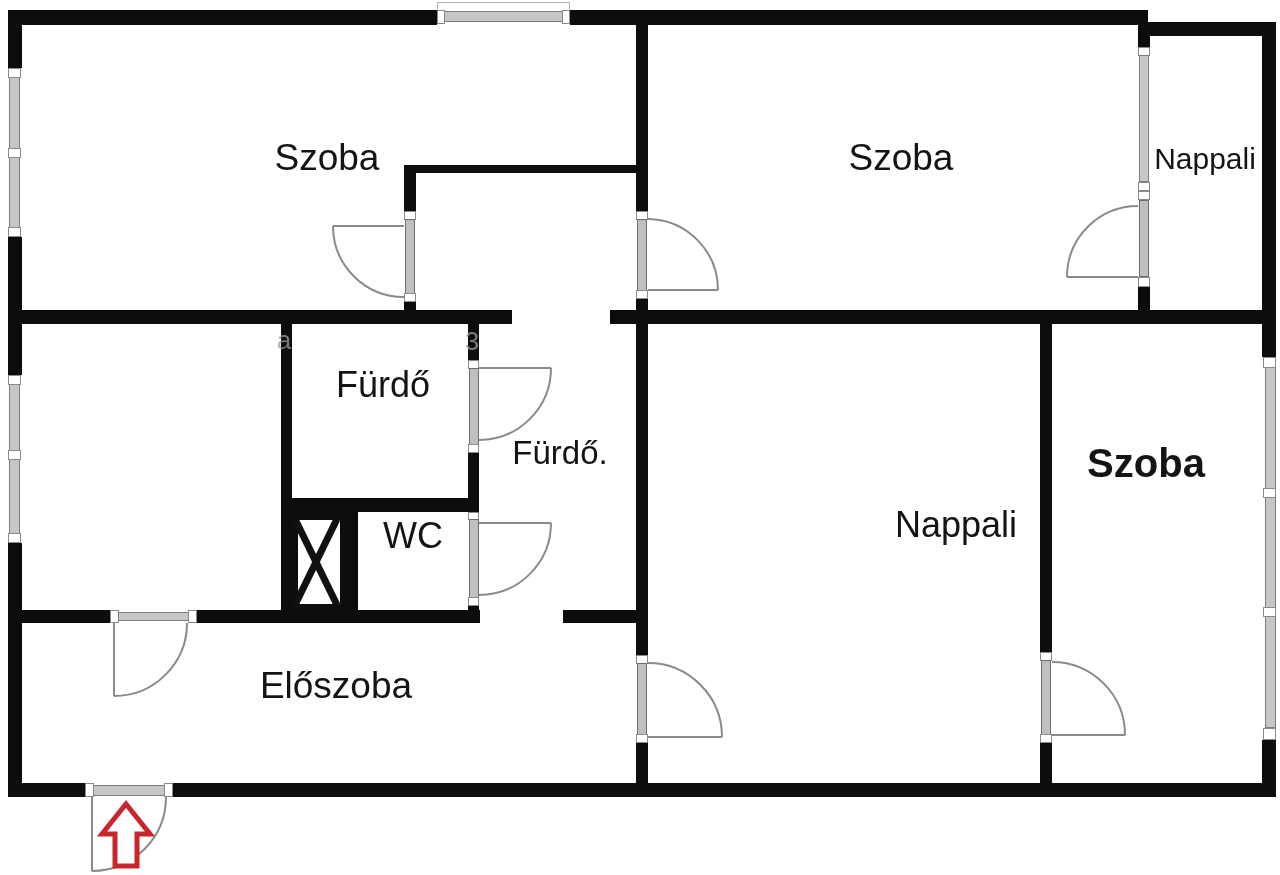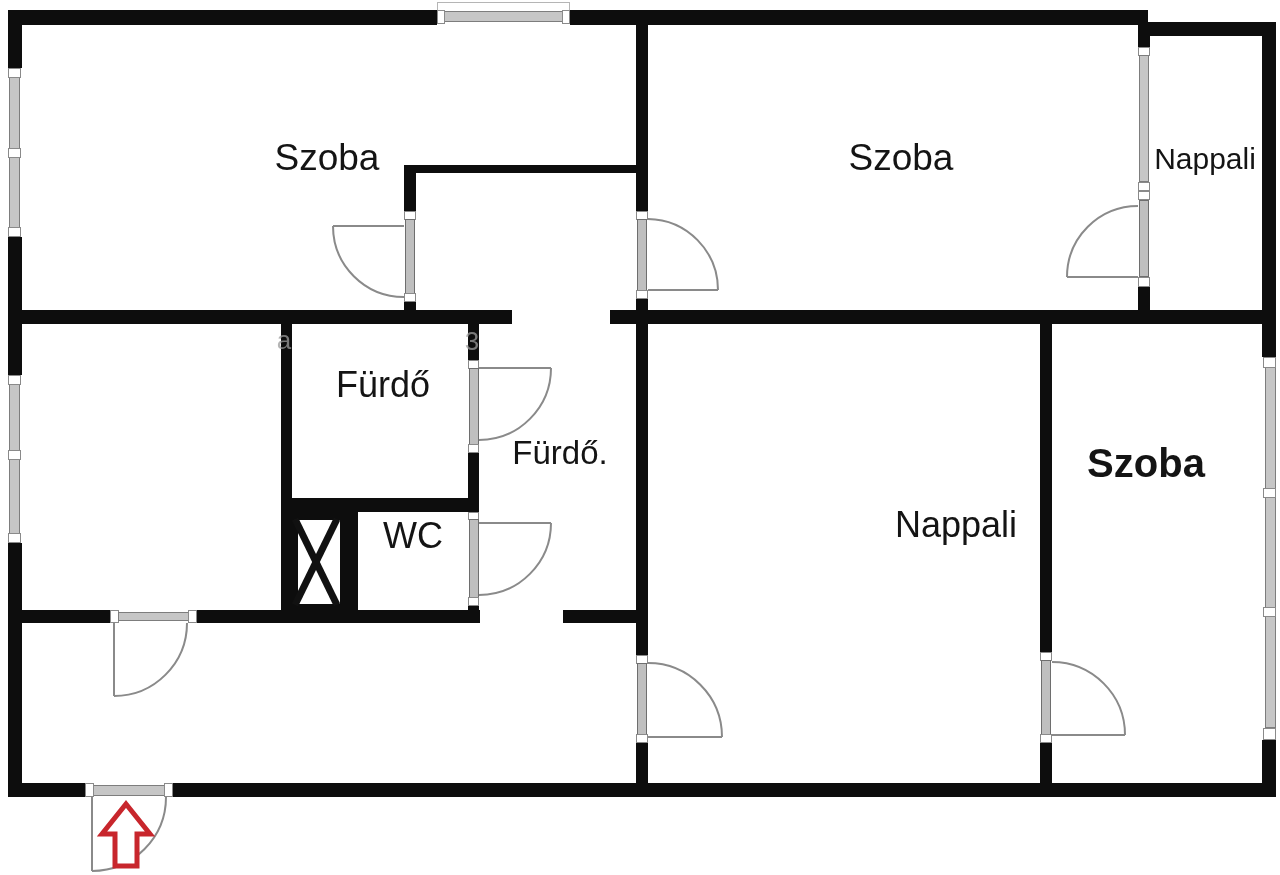--- a/index.html
+++ b/index.html
@@ -150,19 +150,20 @@
     </g>
     <polygon points="126,804 150,834 137,834 137,866 115,866 115,834 102,834" fill="#ffffff" stroke="#c8262c" stroke-width="5" stroke-linejoin="miter"></polygon>
   </svg>
 
   <div class="lbl" style="left:327px;top:157px;font-size:37px">Szoba</div>
   <div class="lbl" style="left:901px;top:157px;font-size:37px">Szoba</div>
   <div class="lbl" style="left:1205px;top:159px;font-size:30px">Nappali</div>
   <div class="lbl" style="left:383px;top:385px;font-size:36px">Fürdő</div>
   <div class="lbl" style="left:560px;top:452px;font-size:33px">Fürdő.</div>
   <div class="lbl" style="left:413px;top:536px;font-size:36px">WC</div>
+  <div class="lbl" style="left:336px;top:685px;font-size:37px">Előszoba</div>
   <div class="lbl" style="left:956px;top:525px;font-size:36px">Nappali</div>
   <div class="lbl" style="left:1146px;top:463px;font-size:40px;font-weight:700">Szoba</div>
 
   <div class="wm" style="left:284px;top:340px">a</div>
   <div class="wm" style="left:472px;top:341px">3</div>
 
 </div>
 
 </body></html>

